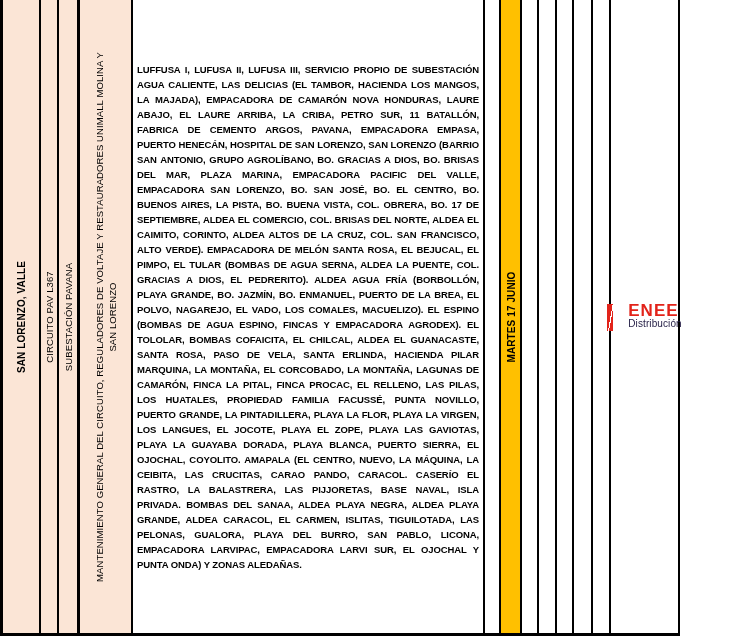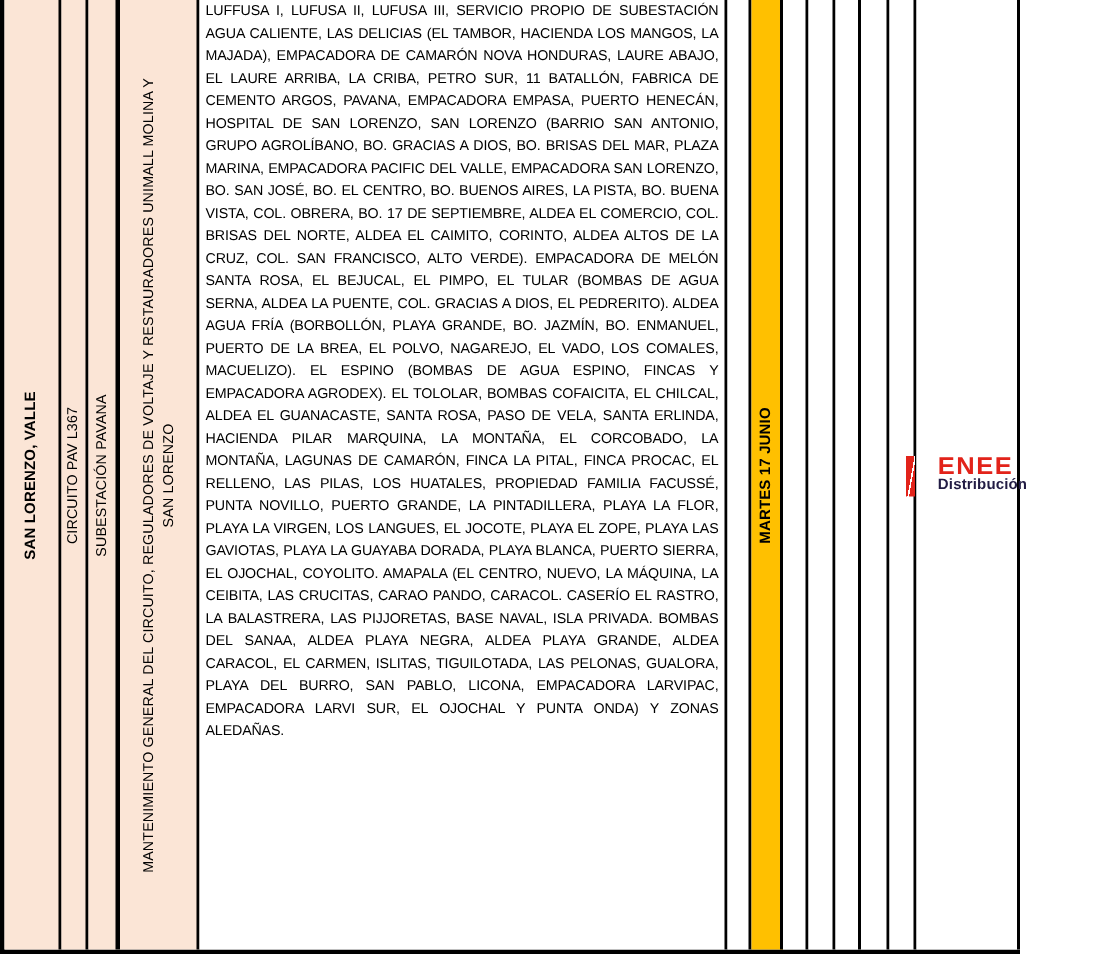--- a/index.html
+++ b/index.html
@@ -68,21 +68,23 @@
   .vtext.bold { font-weight: bold; font-size: 10px; }
   .vtext.wrap2 {
     white-space: pre-line;
     width: 610px;
     line-height: 13px;
   }
 
   
   .c-areas {
     display: flex;
+    align-items: center;
     overflow: hidden;
+    font-weight: bold;
   }
   .areas-text {
     width: 100%;
     padding: 0 4px;
     font-size: 9.5px;
     line-height: 15px;
     letter-spacing: -0.1px;
     text-align: justify;
     color: #000;
   }
@@ -127,21 +129,21 @@
   .enee-word {
     font-size: 17px;
     font-weight: 800;
     line-height: 15px;
     letter-spacing: 1px;
     color: #e2231a;
     transform: scaleY(0.95);
   }
   .enee-sub {
     font-size: 10px;
-    font-weight: 700;
+    font-weight: 400;
     line-height: 11px;
     color: #221c44;
     letter-spacing: 0.1px;
   }
 </style>
 </head>
 <body>
 
 <div class="canvas">
   <div class="sheet">

